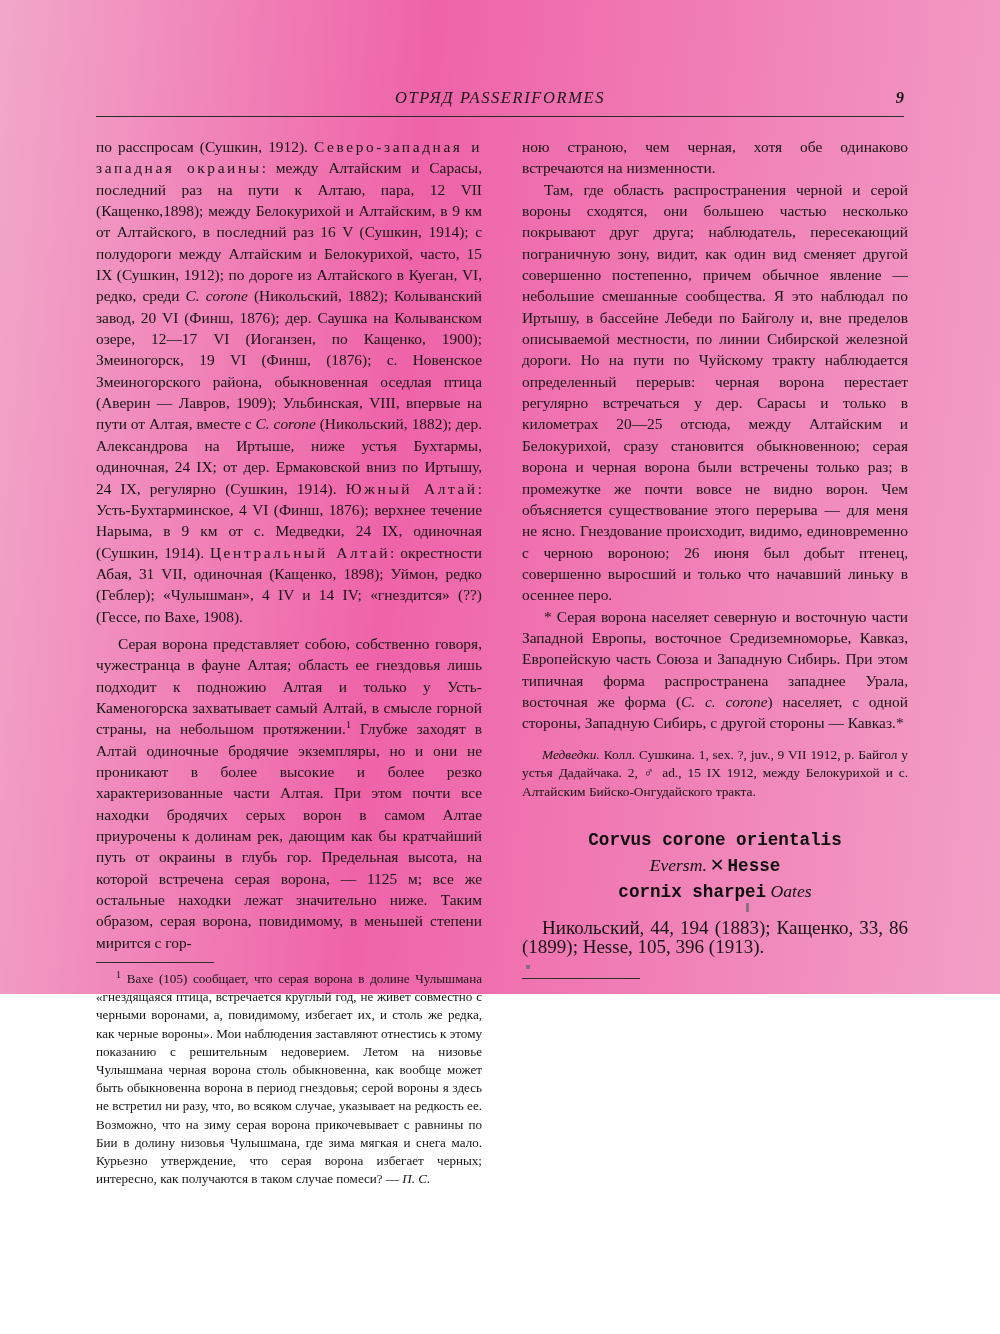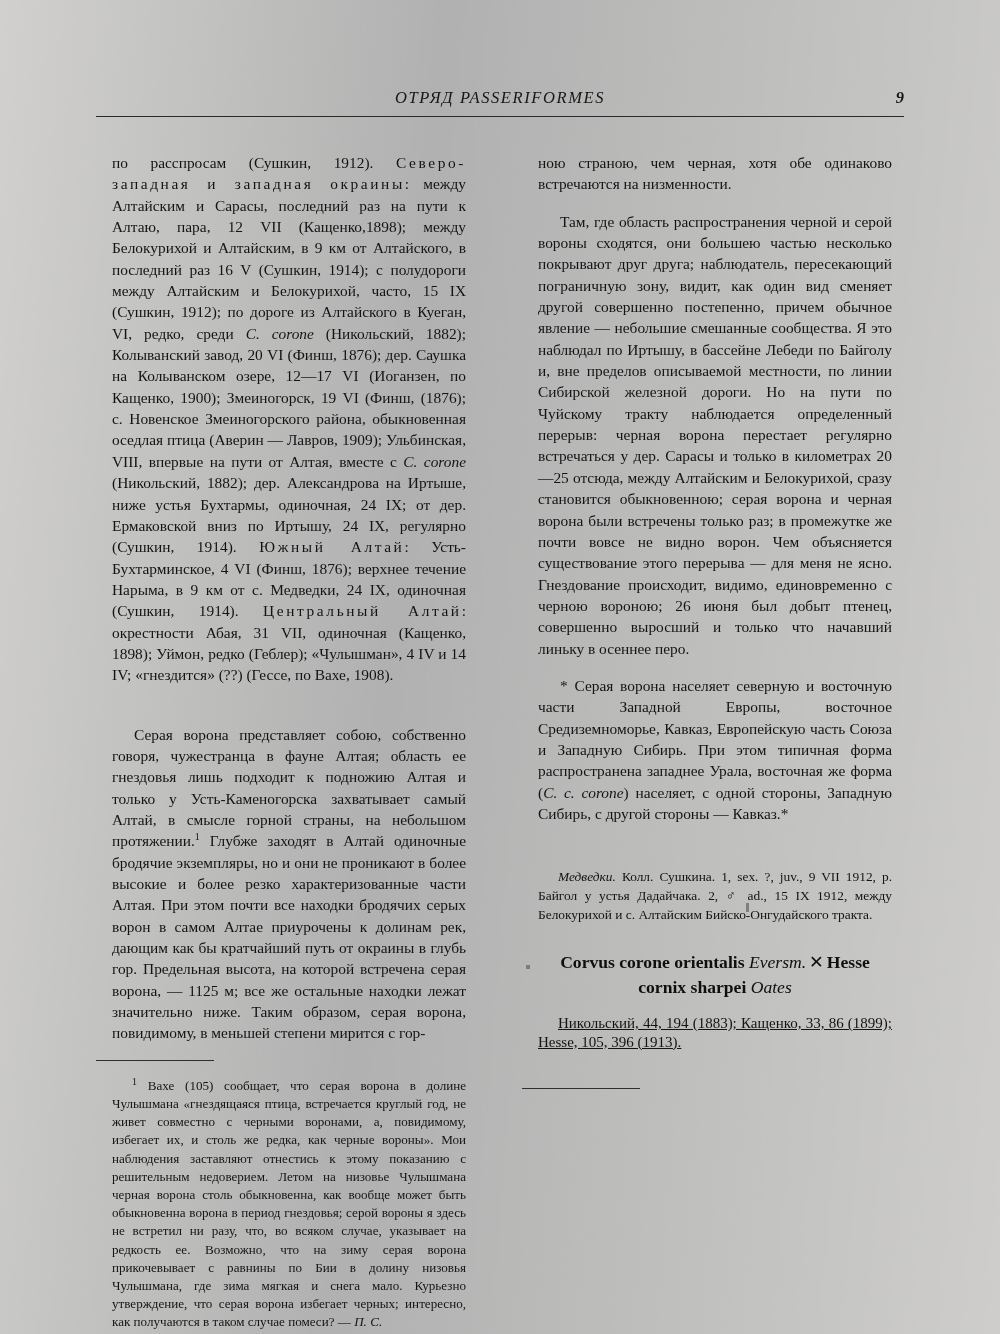--- a/index.html
+++ b/index.html
@@ -12,22 +12,22 @@
     height: 1334px;
     font-family: "Liberation Serif", "DejaVu Serif", serif;
     color: #1a1a1a;
     position: relative;
     overflow: hidden;
   }
   .page {
     position: absolute;
     left: 0; top: 0;
     width: 1000px;
-    height: 1334px;
-    background: #a3a3a3;
+    height: 994px;
+    background: #ec4899;
   }
   
   .paper-tint {
     position: absolute;
     inset: 0;
     background:
       linear-gradient(95deg, rgba(246,245,241,0.55), rgba(255,255,255,0.15) 40%, rgba(248,247,243,0.5));
     pointer-events: none;
   }
 
@@ -75,21 +75,21 @@
   }
   .col {
     position: absolute;
     top: 0;
     width: 386px;
   }
   .col-left { left: 0; }
   .col-right { left: 426px; }
 
   p {
-    margin: 16px;
+    margin: 0;
     font-size: 15.4px;
     line-height: 21.35px;
     text-align: justify;
     text-justify: inter-word;
     hyphens: manual;
     color: #141414;
   }
   p.indent { text-indent: 22px; }
   p.noindent { text-indent: 0; }
 
@@ -126,32 +126,31 @@
     color: #141414;
   }
 
   .species-heading {
     text-align: center;
     font-size: 17.6px;
     line-height: 25px;
     margin: 26px 0 0 0;
     color: #0f0f0f;
   }
-  .species-heading .bold { font-weight: bold; }
+  .species-heading .bold { font-weight: bold; font-family: Liberation Mono, monospace; }
   .species-heading .reg { font-weight: normal; font-style: italic; }
   .cross { font-weight: normal; padding: 0 3px; }
 
   .refs {
-    font-size: 15px;
+    font-size: 19px;
     line-height: 18.6px;
     text-align: justify;
     text-indent: 20px;
     margin-top: 14px;
     color: #141414;
-    text-decoration: underline;
   }
 
   .gap-s { height: 6px; }
   .gap-m { height: 12px; }
 
   .stray-mark {
     position: absolute;
     width: 3px;
     height: 9px;
     background: #6a6a6a;

